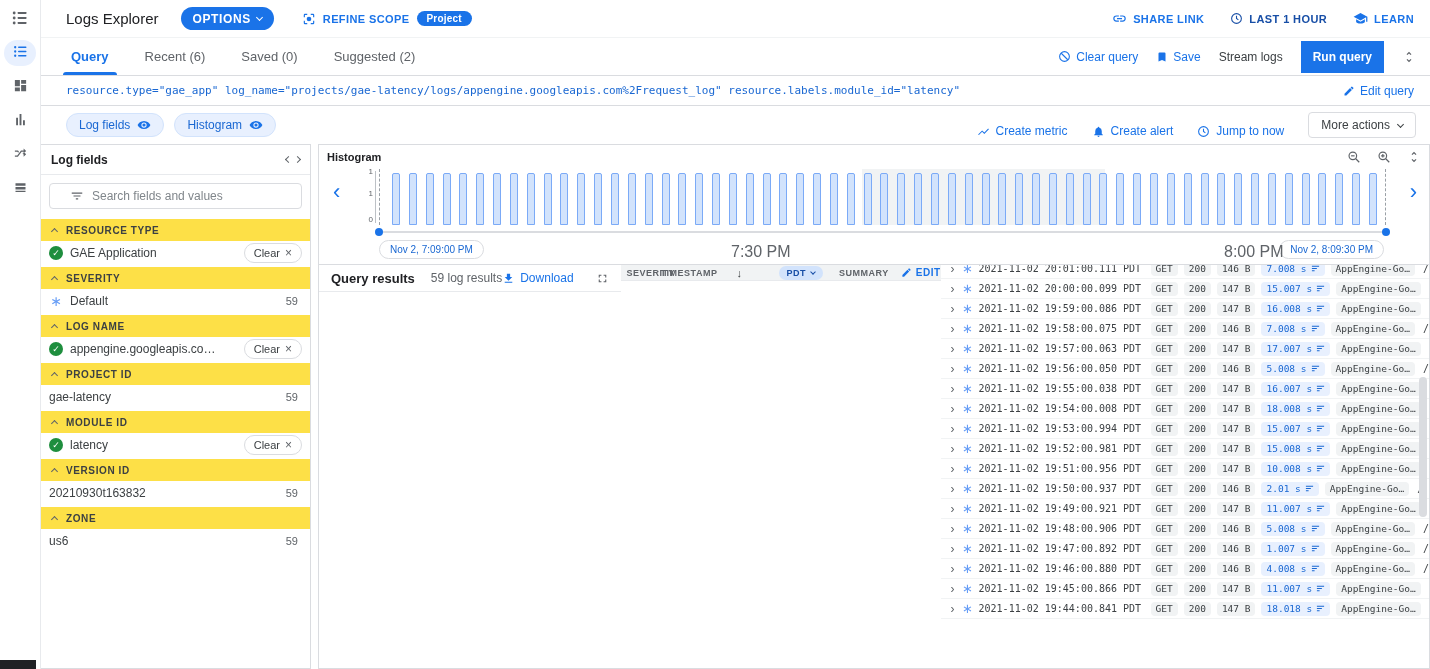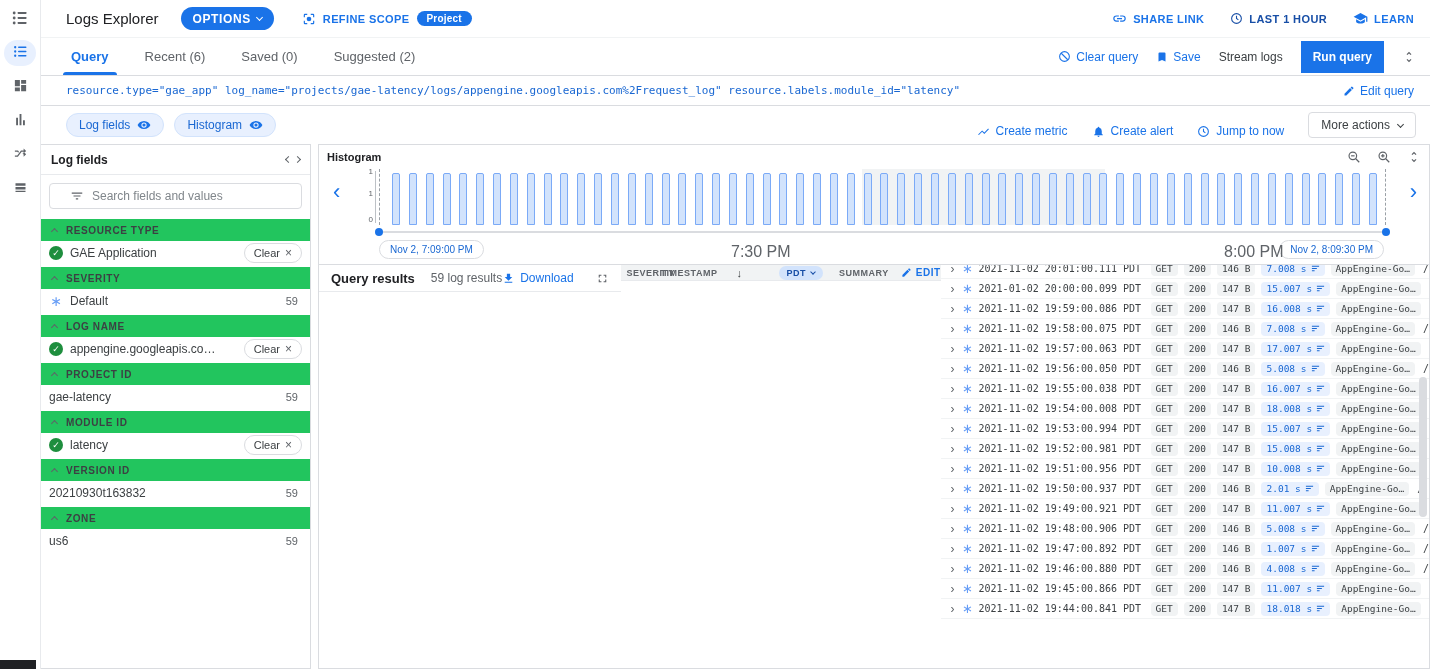--- a/index.html
+++ b/index.html
@@ -55,21 +55,21 @@
 .chev.right{transform:rotate(-45deg)}
 
 
 .leftpanel{position:absolute;left:41px;top:144px;width:270px;bottom:0;border:1px solid #dadce0;border-left:none;background:#fff;overflow:hidden}
 .lp-header{height:30px;display:flex;align-items:center;padding:0 10px;border-bottom:1px solid #e8eaed}
 .lp-title{font-size:12px;font-weight:700;color:#202124}
 .lp-icons{margin-left:auto;display:flex;gap:4px;color:#5f6368;cursor:pointer}
 .searchbox{margin:8px 8px 10px;display:flex;align-items:center;gap:8px;border:1px solid #dadce0;border-radius:4px;height:26px;padding:0 20px}
 .searchbox input{border:none;outline:none;font-size:12px;color:#3c4043;flex:1;font-family:inherit;min-width:0}
 .searchbox input::placeholder{color:#80868b}
-.fsec-header{height:22px;background:#22c55e;display:flex;align-items:center;gap:9px;padding:4px 11px;cursor:pointer;color:#5f6368;margin-top:2px}
+.fsec-header{height:22px;background:#fde047;display:flex;align-items:center;gap:9px;padding:4px 11px;cursor:pointer;color:#5f6368;margin-top:2px}
 .fsec-title{font-size:10px;font-weight:700;color:#3c4043;letter-spacing:.6px}
 .fitem{height:24px;display:flex;align-items:center;gap:7px;padding:0 8px;font-size:12px;color:#3c4043;cursor:pointer}
 .filabel{white-space:nowrap;overflow:hidden;text-overflow:ellipsis;max-width:150px}
 .fispace{flex:1}
 .ficount{font-size:11px;color:#5f6368;padding-right:4px}
 .clear-chip{display:flex;align-items:center;gap:5px;border:1px solid #dadce0;border-radius:12px;height:20px;padding:0 9px;font-size:11px;color:#3c4043;background:#fff;cursor:pointer;flex:none}
 .clear-chip .x{color:#5f6368;font-size:12px}
 .check{width:14px;height:14px;border-radius:50%;background:#1e8e3e;color:#fff;font-size:9px;display:flex;align-items:center;justify-content:center;flex:none}
 .sevicon{color:#669df6;font-size:14px;width:14px;text-align:center;flex:none}
 
@@ -525,21 +525,21 @@
               <span class="chip gray">146 B</span>
               <span class="chip blue">7.008 s <svg width="9" height="9" viewBox="0 0 10 10">
                   <path d="M1 2.5h8M1 5h5.5M1 7.5h3" stroke="#1967d2" stroke-width="1.3" fill="none"></path>
                 </svg></span>
               <span class="chip gray">AppEngine-Go…</span>
               <span class="path">/</span>
             </div>
             <div class="trow">
               <span class="expand">›</span>
               <span class="sev">∗</span>
-              <span class="ts">2021-01-02 20:00:00.099 PDT</span>
+              <span class="ts">2021-11-02 20:00:00.099 PDT</span>
               <span class="chip gray">GET</span>
               <span class="chip gray">200</span>
               <span class="chip gray">147 B</span>
               <span class="chip blue">15.007 s <svg width="9" height="9" viewBox="0 0 10 10">
                   <path d="M1 2.5h8M1 5h5.5M1 7.5h3" stroke="#1967d2" stroke-width="1.3" fill="none"></path>
                 </svg></span>
               <span class="chip gray">AppEngine-Go…</span>
               <span class="path">/</span>
             </div>
             <div class="trow">

